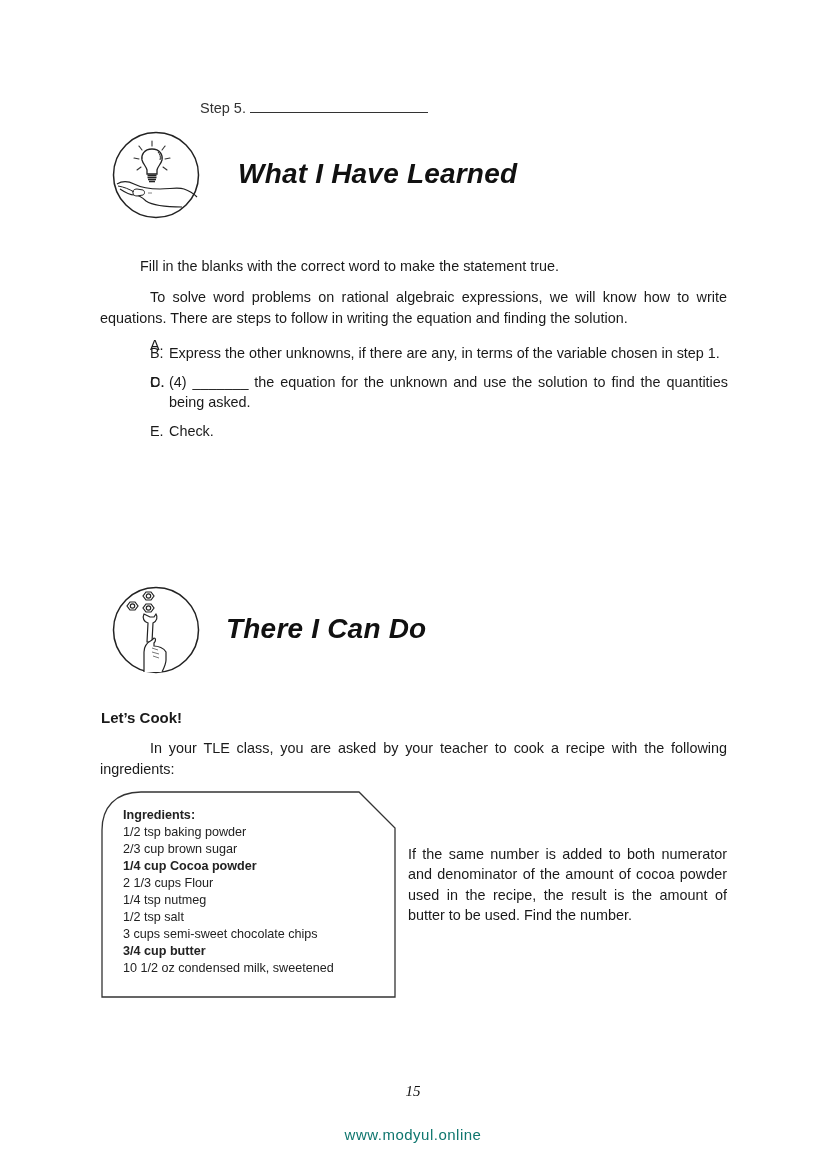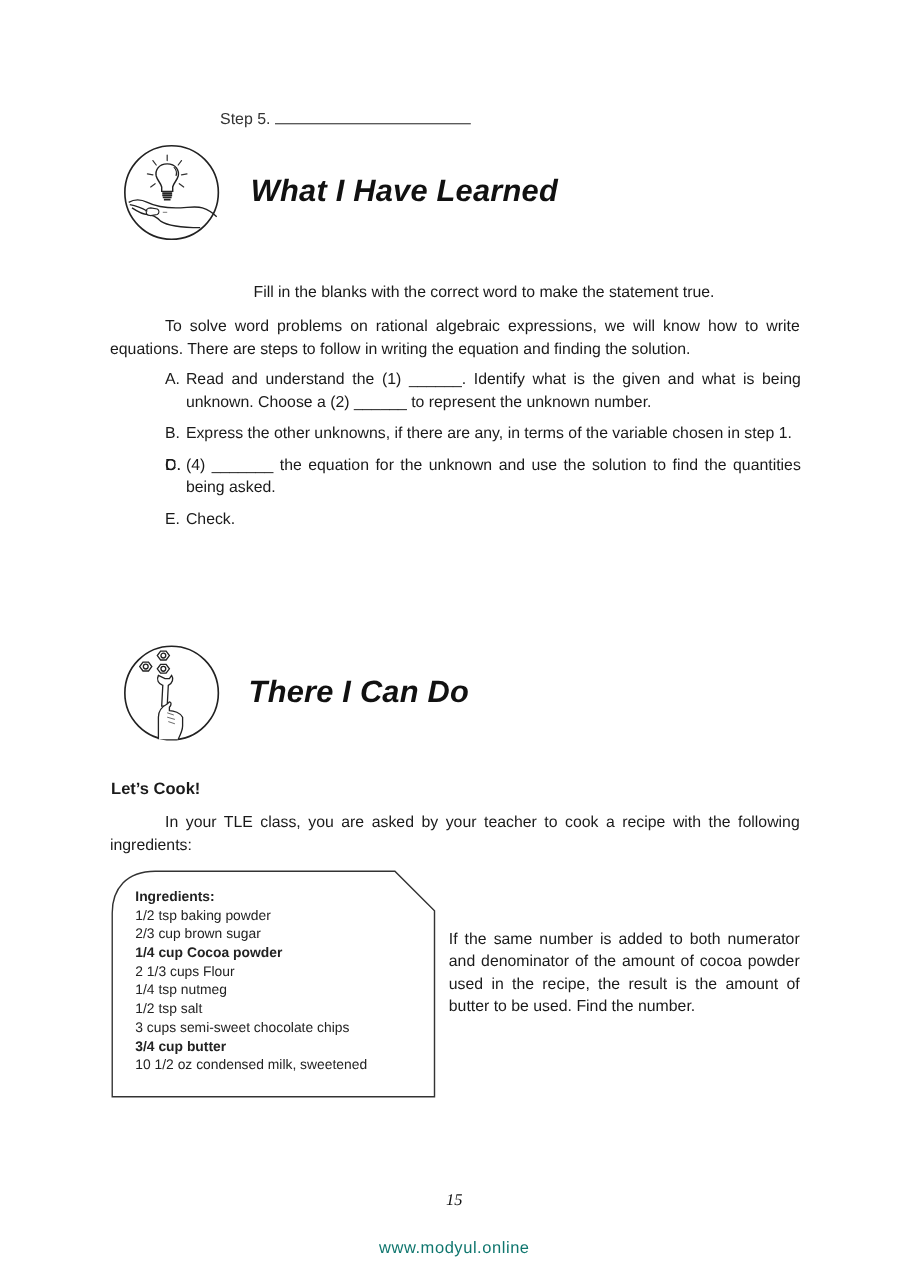--- a/index.html
+++ b/index.html
@@ -52,30 +52,29 @@
       <line x1="37" y1="50.5" x2="43" y2="50.5"></line>
     </g>
 
     <path d="M5 53 C10 50 16 50 22 53 C28 56 38 58 48 58 C58 58 66 56 72 58 C78 60 82 63 85 66" fill="none" stroke="#222" stroke-width="1.2"></path>
     <path d="M8 58 C14 62 18 64 22 64 C26 64 30 66 34 70 C40 74 52 76 70 76" fill="none" stroke="#222" stroke-width="1.2"></path>
     <path d="M21 62 C20 60 22 58 25 58 L31 59 C33 60 33 63 31 64 L25 65 C23 65 21 64 21 62 Z" fill="#fff" stroke="#222" stroke-width="1"></path>
     <path d="M6 55 C12 56 17 58 22 61" fill="none" stroke="#222" stroke-width="1"></path>
     <line x1="36" y1="62" x2="40" y2="62" stroke="#666" stroke-width="0.8"></line>
   </svg>
 </div>
-<div class="abs section-title" style="left:228px; top:158px;font-style:italic;">What I Have Learned</div>
+<div class="abs section-title" style="left:238px; top:158px;font-style:italic;">What I Have Learned</div>
 
-<div class="abs para" style="left:140px; top:256px; width:600px; text-align:center;">Fill in the blanks with the correct word to make the statement true.</div>
+<div class="abs para" style="left:140px; top:256px; width:600px; text-align:left;">Fill in the blanks with the correct word to make the statement true.</div>
 
 <div class="abs para" style="left:100px; top:287px; width:627px; text-indent:50px;">To solve word problems on rational algebraic expressions, we will know how to write equations. There are steps to follow in writing the equation and finding the solution.</div>
 
 <div class="abs list" style="top:335px;">
   <div class="list-item">
     <span class="letter">A.</span>
-    <span>Read and understand the (1) ______. Identify what is the given and what is being unknown. Choose a (2) ______ to represent the unknown number.</span>
   </div>
   <div class="list-item">
     <span class="letter">B.</span>
     <span>Express the other unknowns, if there are any, in terms of the variable chosen in step 1.</span>
   </div>
   <div class="list-item">
     <span class="letter">C.</span>
   </div>
   <div class="list-item">
     <span class="letter">D.</span>

